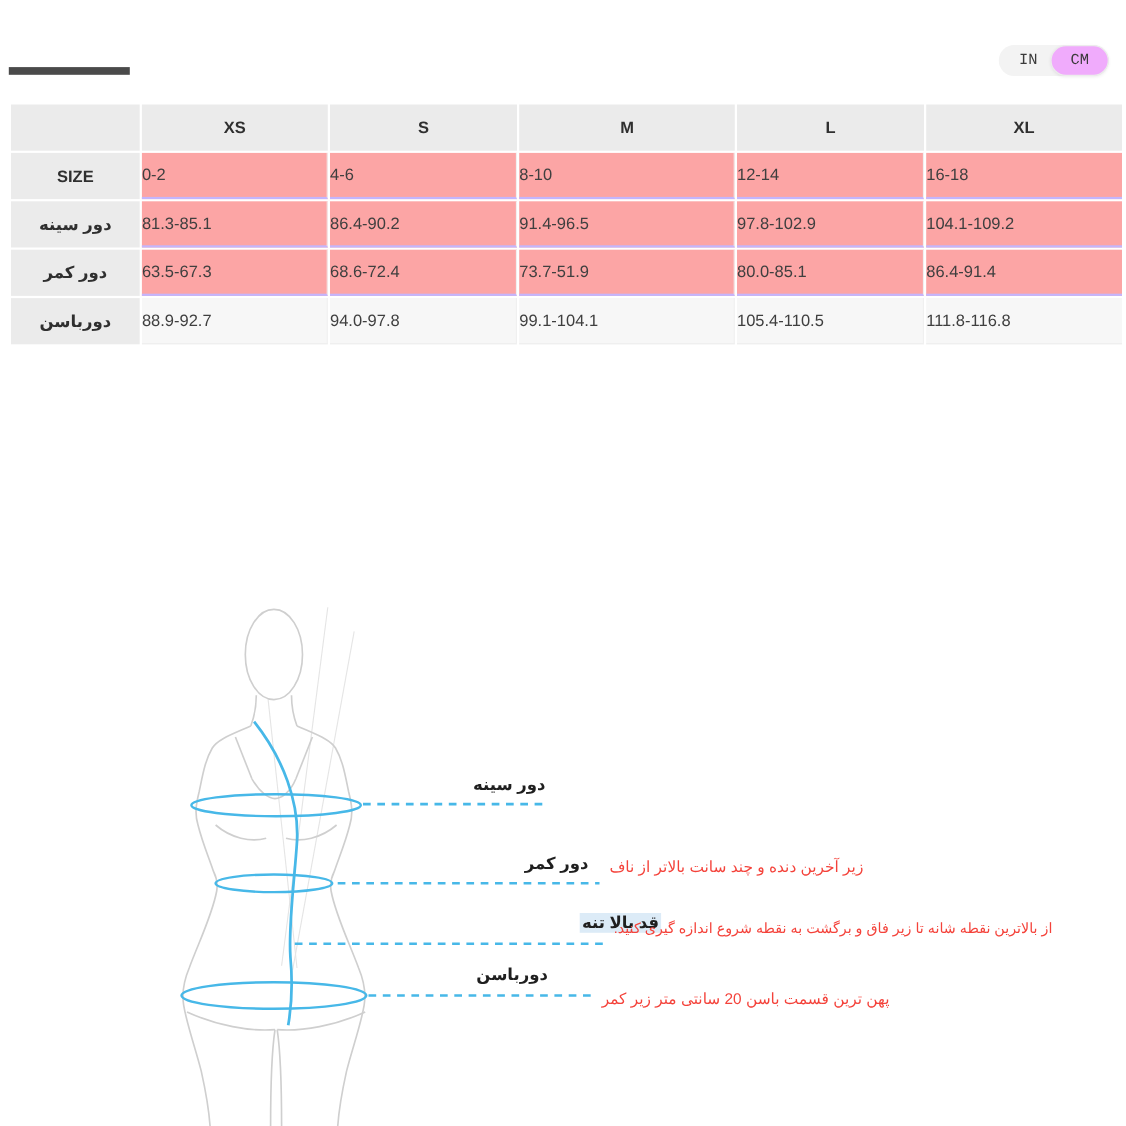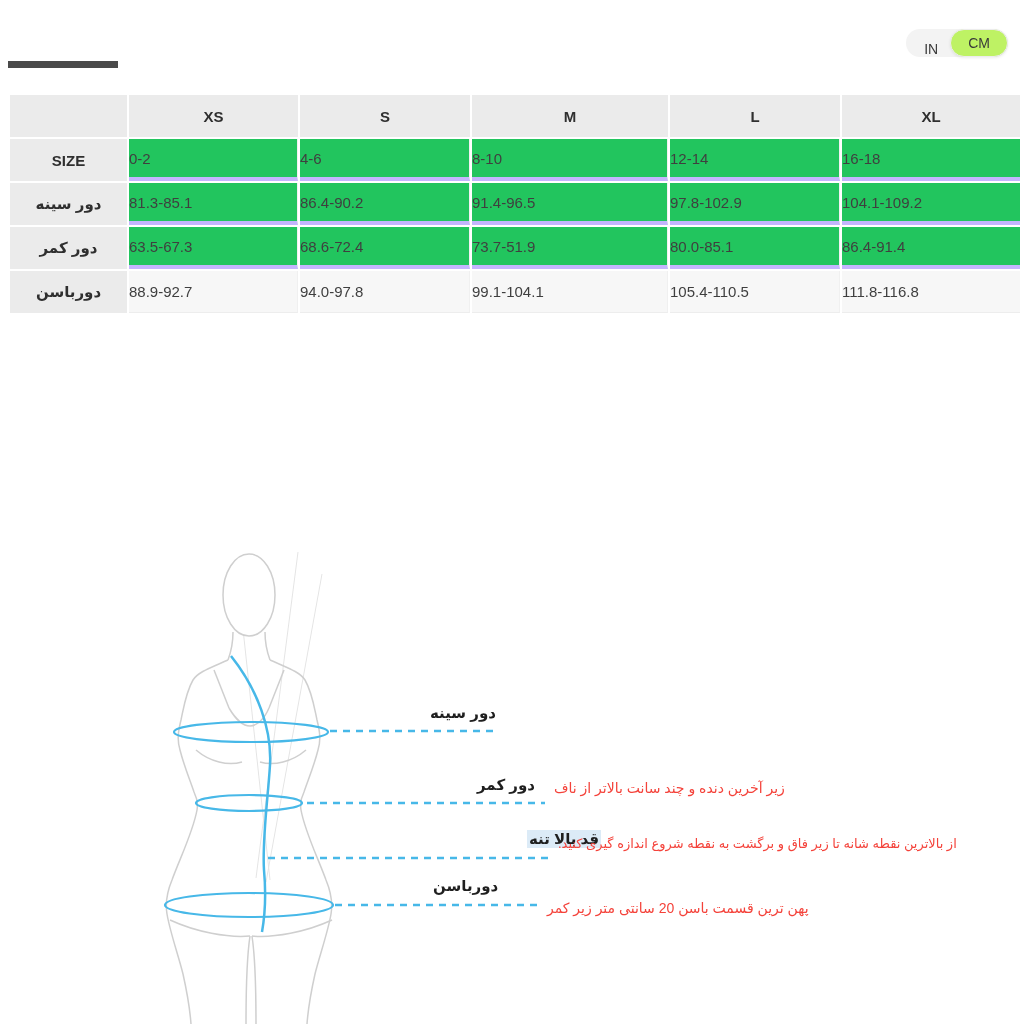--- a/index.html
+++ b/index.html
@@ -4,35 +4,35 @@
 <style>
   * { margin:0; padding:0; box-sizing:border-box; }
   html,body { width:1024px; height:1024px; background:#ffffff;
     font-family:"Liberation Sans","DejaVu Sans",sans-serif; color:#333; }
   .page { position:relative; width:1024px; height:1024px; overflow:hidden; }
 
   
   .hdr { position:absolute; left:8px; top:14px; right:8px; height:70px; }
   .page-title { font-size:27px; font-weight:700; color:#3c3c3c; letter-spacing:.5px; }
   .title-underline { position:absolute; left:0; top:47px; width:110px; height:7px; background:#4a4a4a; }
-  .unit-toggle { position:absolute; right:8px; top:15px; height:28px; display:flex; align-items:flex-end;
-    background:#f3f3f3; border-radius:15px; padding-left:18px; cursor:pointer; }
+  .unit-toggle { position:absolute; right:8px; top:27px; height:28px; display:flex; align-items:center;
+    background:#f3f3f3; border-radius:15px; padding-left:18px; cursor:pointer;font-family:Liberation Mono, monospace; }
   .unit-opt { font-size:14px; color:#3a3a3a; }
   .unit-opt.plain { margin-right:12px; }
-  .unit-opt.chip { background:#bef264; border:1px solid #ececec; border-radius:15px;
+  .unit-opt.chip { background:#f0abfc; border:1px solid #ececec; border-radius:15px;
     padding:5px 17px; box-shadow:0 1px 3px rgba(0,0,0,.08); }
 
   
   table.size-table { position:absolute; left:8px; top:93px; border-collapse:separate; border-spacing:2px;
     table-layout:fixed; width:1008px; }
   .size-table th, .size-table td { height:42px; vertical-align:middle;
     font-size:15px; font-weight:400; color:#3f3f3f; }
   .size-table thead th { background:#ebebeb; font-weight:700; color:#2f2f2f; }
   .size-table th.rowlab { background:#ebebeb; font-weight:700; color:#2f2f2f; }
-  .size-table td.val { background:#22c55e; border-bottom:4px solid #c4b5fd; border-right:1px solid #f0f0f0; }
+  .size-table td.val { background:#fca5a5; border-bottom:2px solid #c4b5fd; border-right:1px solid #f0f0f0; }
   .size-table tr:last-child td.val { background:#f7f7f7; border-bottom:1px solid #ededed; }
   .size-table td.val:last-child { border-right:none; }
   .rtl { direction:rtl; unicode-bidi:plaintext; }
 
   
   .diagram { position:absolute; left:0; top:540px; width:1024px; height:484px; }
   .diagram svg { position:absolute; left:0; top:0; }
   .m-label { position:absolute; font-size:15px; font-weight:700; color:#1f1f1f;
     direction:rtl; white-space:nowrap; }
   .m-label.hl { background:#dcebf7; padding:0 2px;margin-left:48px; }

